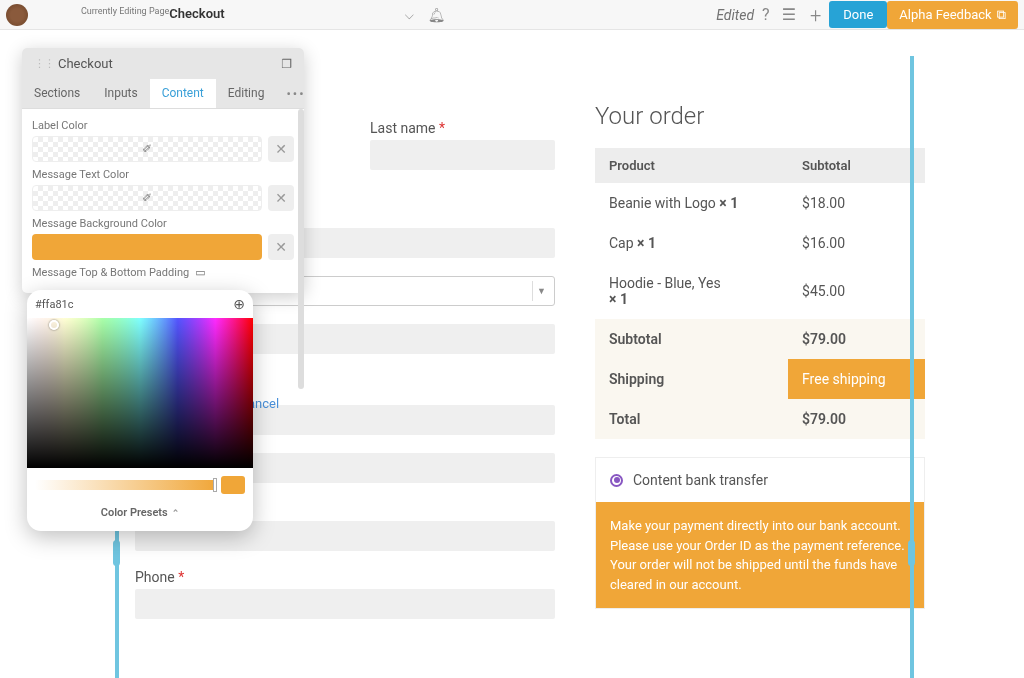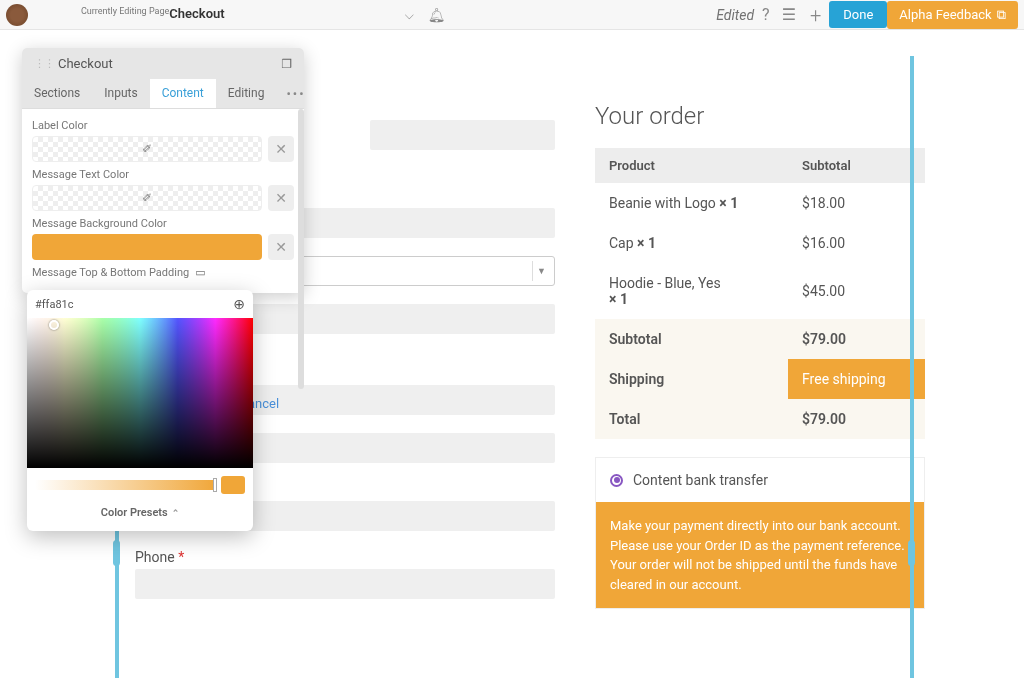--- a/index.html
+++ b/index.html
@@ -35,21 +35,21 @@
 
 .plabel { font-size: 11px; color: #777; margin: 6px 0 4px; display:flex; align-items:center; gap:6px; }
 .color-row { display: flex; align-items: center; gap: 6px; margin-bottom: 6px; }
 .swatch { flex: 1; height: 26px; border-radius: 4px; display:flex; align-items:center; justify-content:center; }
 .swatch.checker { background-image: linear-gradient(45deg,#eee 25%,transparent 25%),linear-gradient(-45deg,#eee 25%,transparent 25%),linear-gradient(45deg,transparent 75%,#eee 75%),linear-gradient(-45deg,transparent 75%,#eee 75%); background-size:10px 10px; background-position:0 0,0 5px,5px -5px,-5px 0; background-color:#fff; border:1px solid #eee;}
 .swatch.orange { background:#f0a638; }
 .eyedrop { color:#777; font-size:12px; }
 .clear-x { width: 26px; height:26px; background:#eee; color:#999; display:flex; align-items:center; justify-content:center; border-radius:4px; font-size:14px; }
 
 
-.picker { position: absolute; left: 27px; top: 290px; width: 226px; background: #fff; border-radius: 6px; box-shadow: 0 6px 22px rgba(0,0,0,.25); z-index: 40; padding-bottom:8px;}
+.picker { position: absolute; left: 27px; top: 290px; width: 226px; background: #fff; border-radius: 14px; box-shadow: 0 6px 22px rgba(0,0,0,.25); z-index: 40; padding-bottom:8px;}
 .picker-top { display:flex; align-items:center; padding:6px 8px;}
 .picker-hex { flex:1; border:none; font-size:11px; color:#555; outline:none;}
 .picker-plus { color:#555; font-size:14px;}
 .sv { width: 226px; height: 150px; position: relative; background: linear-gradient(to top, #000, rgba(0,0,0,0)), linear-gradient(to right, #fff, rgba(255,255,255,0)), linear-gradient(to right, #ff0000, #ffff00, #00ff00, #00ffff, #0000ff, #ff00ff, #ff0000); }
 .sv-cursor { position:absolute; left:22px; top:2px; width:10px; height:10px; border:2px solid #fff; border-radius:50%; box-shadow:0 0 2px rgba(0,0,0,.6);}
 .sliders { display:flex; gap:4px; padding:8px; align-items:center;}
 .slider-a { flex:1; height:10px; border-radius:2px; background: linear-gradient(to right, #fff, #f0a638); position:relative;}
 .slider-a .thumb { position:absolute; right:0; top:-2px; width:4px; height:14px; background:#fff; border:1px solid #aaa; }
 .slider-b { width:24px; height:18px; border-radius:3px; background:#f0a638; }
 .presets { text-align:center; font-size:11px; color:#666; padding:4px 0; font-weight:600; }
@@ -119,20 +119,21 @@
 <div class="canvas">
   <div class="frame-edge left"></div>
   <div class="frame-edge right"></div>
   <div class="pill l"></div>
   <div class="pill r"></div>
   <div class="sel-top"></div>
 
   <div class="form-col">
     <div style="display:flex; justify-content:flex-end;">
       <div style="width:185px;">
+        <div class="flabel"><span>Last name</span> <span class="req">*</span></div>
         <div class="finput half"></div>
       </div>
     </div>
     <div style="height:40px;"></div>
     <div class="finput"></div>
     <div class="fselect">
         <div class="dd">▼</div>
       </div>
     <div class="finput"></div>
     <div style="display:flex; align-items:center; margin-bottom:18px;">

